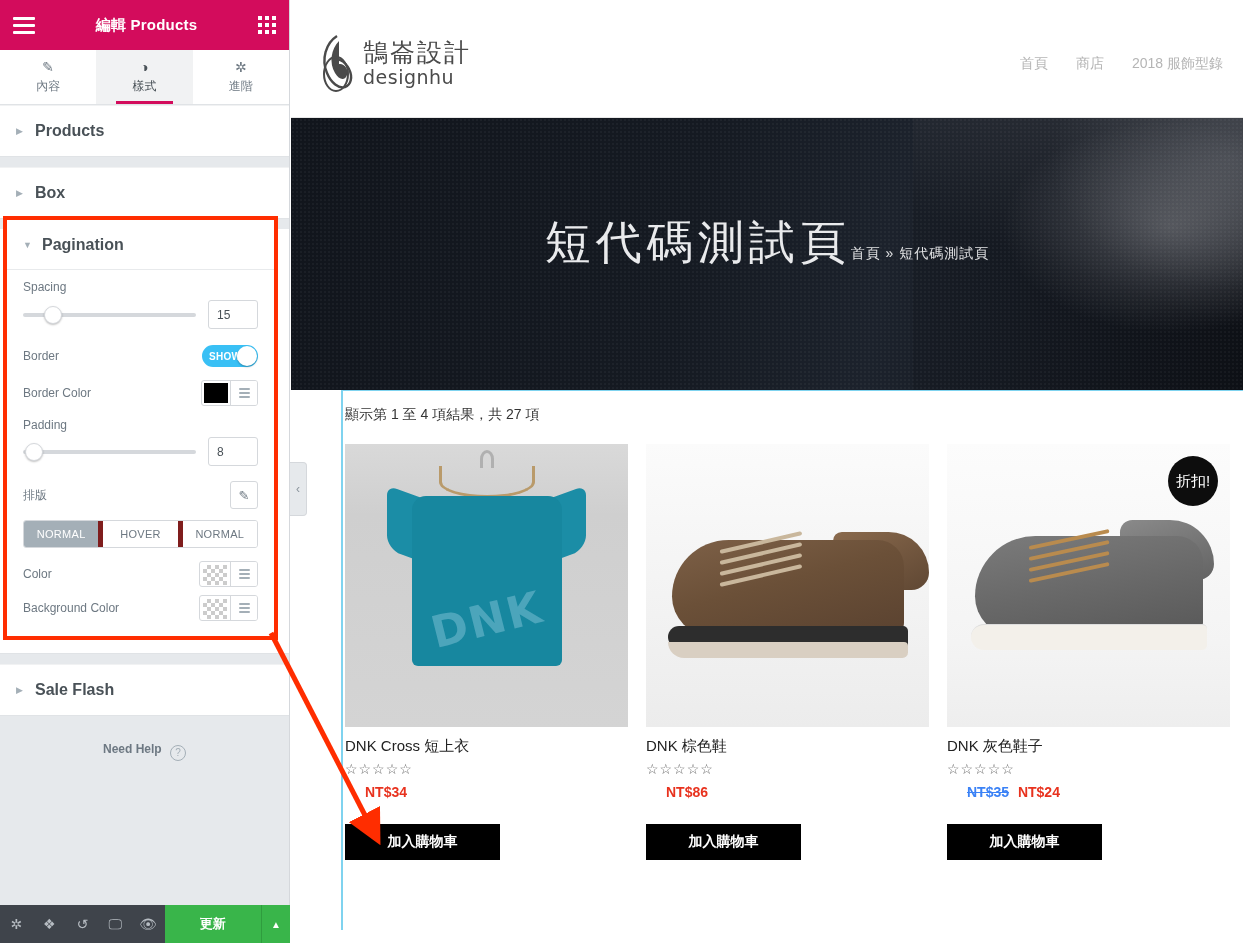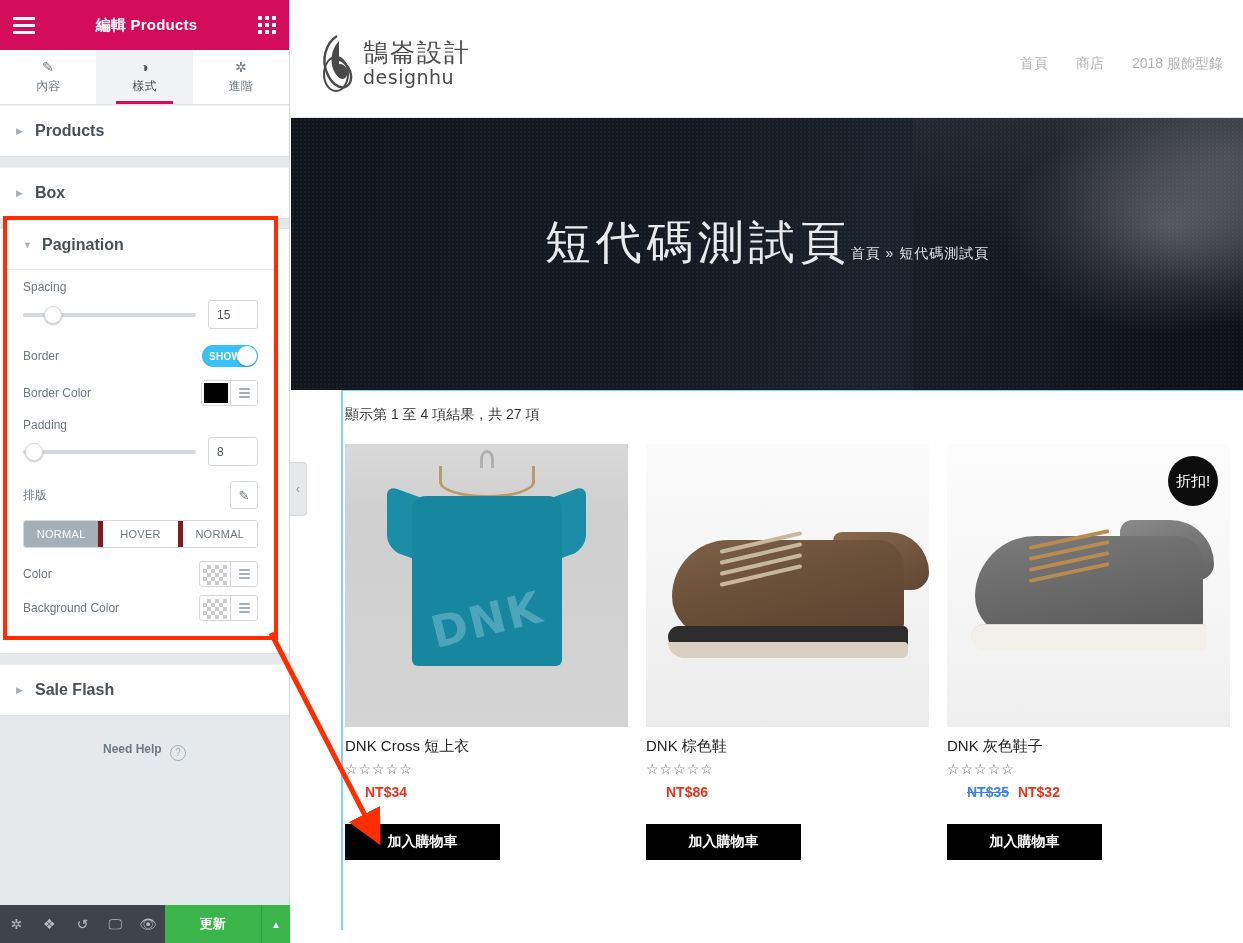--- a/index.html
+++ b/index.html
@@ -557,21 +557,21 @@
               <i style="top:24px;transform:rotate(-12deg)"></i>
               <i style="top:35px;transform:rotate(-12deg)"></i>
             </div>
             <div class="gshoe-sole"></div>
             <div class="sale-badge">折扣!</div>
           </div>
           <div class="ptitle">DNK 灰色鞋子</div>
           <div class="stars">☆☆☆☆☆</div>
           <div class="price">
             <span class="old">NT$35</span>
-            <span>NT$32</span>
+            <span>NT$24</span>
           </div>
           <div class="cart-btn">加入購物車</div>
         </div>
 
       </div>
 
     </div>
   </div>
 
   <svg id="arrow-svg" width="130" height="225" viewBox="0 0 130 225">

